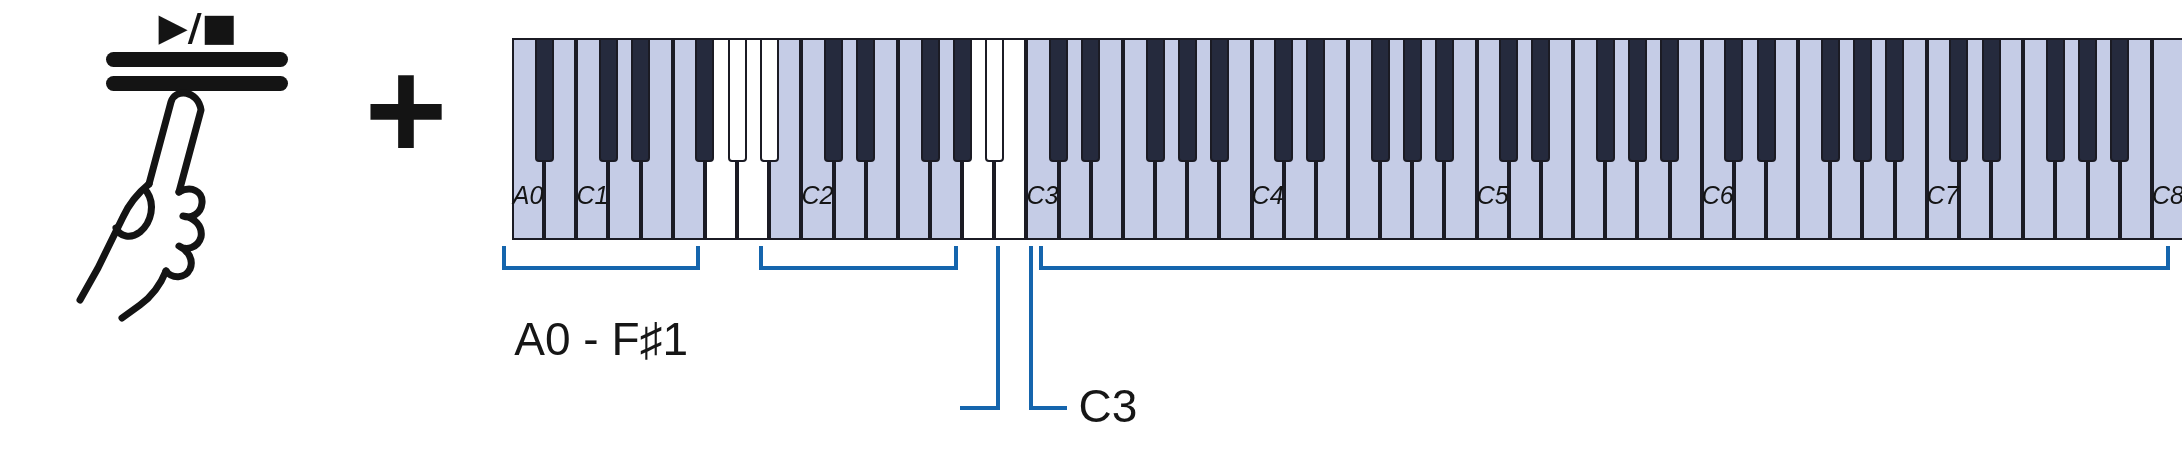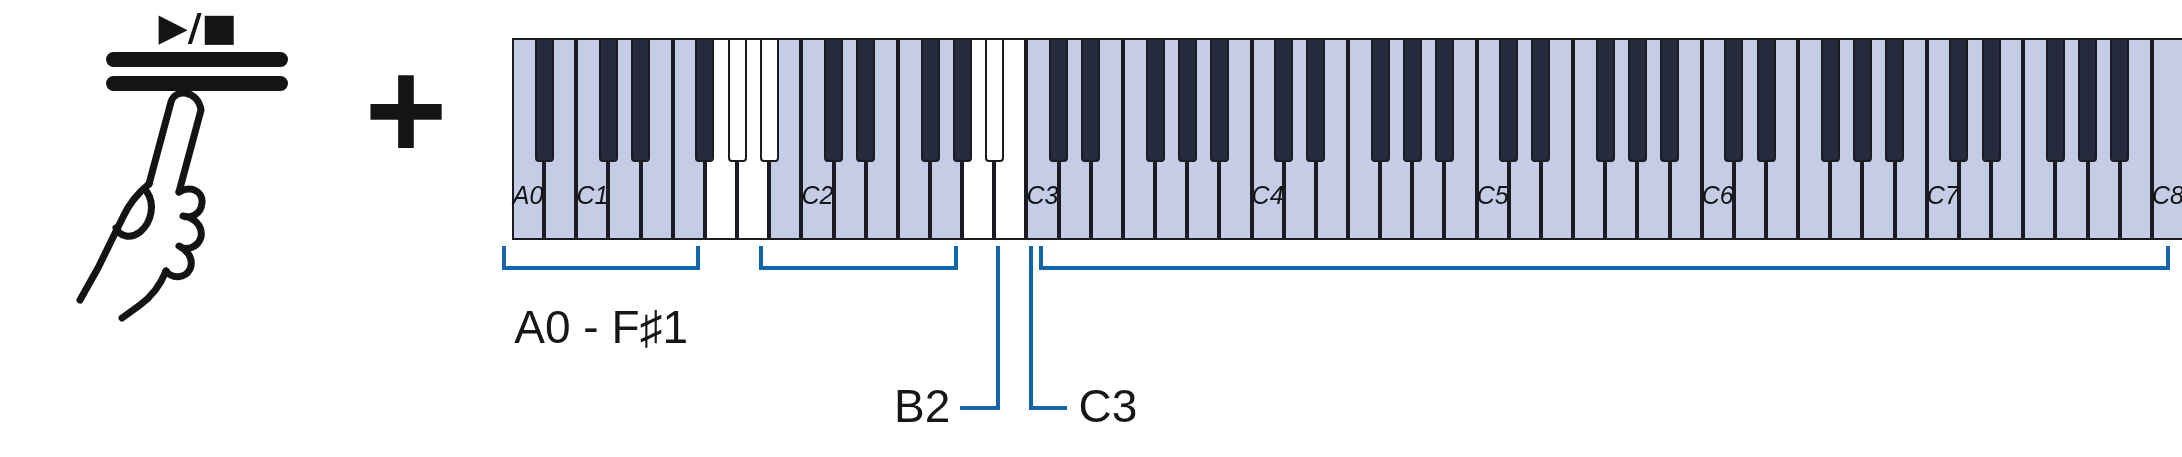--- a/index.html
+++ b/index.html
@@ -29,21 +29,21 @@
   .bkey.on{background:var(--bk-on);}
   .bkey.off{background:var(--bk-off);}
   .klabel{position:absolute;bottom:30px;z-index:3;font-size:25px;color:#141414;
           text-align:center;white-space:nowrap;pointer-events:none;}
 
   
   #kb-annotations{position:absolute;inset:0;z-index:4;}
   .bracket{position:absolute;top:208px;height:24px;box-sizing:border-box;
            border-left:4px solid var(--acc);border-right:4px solid var(--acc);
            border-bottom:4px solid var(--acc);}
-  .range-label{position:absolute;top:262px;font-size:46px;color:#161616;
+  .range-label{position:absolute;top:274px;font-size:46px;color:#161616;
                text-align:center;white-space:nowrap;}
   .callout-line{position:absolute;top:208px;width:4px;height:164px;background:var(--acc);}
   .callout-conn{position:absolute;top:368px;height:4px;width:36px;background:var(--acc);}
   .callout-label{position:absolute;top:342px;width:220px;font-size:46px;line-height:52px;
                  color:#161616;white-space:nowrap;}
   .callout-label.left{text-align:right;}
   .callout-label.right{text-align:left;}
 </style>
 </head>
 <body>
@@ -165,20 +165,19 @@
         <div class="klabel" style="left: 1404.77px; width: 52.15px;">C7</div>
         <div class="klabel" style="left: 1629.85px; width: 52.15px;">C8</div>
       </div>
     <div id="kb-annotations">
         <div class="bracket" style="left: 2px; width: 198.42px;"></div>
         <div class="range-label" style="left: 2px; width: 198.42px;">A0 - F♯1</div>
         <div class="bracket" style="left: 259.23px; width: 198.42px;"></div>
         <div class="bracket" style="left: 539.12px; width: 1130.88px;"></div>
         <div class="callout-line" style="left: 496.38px;"></div>
         <div class="callout-conn" style="left: 460.38px;"></div>
-        <div class="callout-label left" style="left: 230.38px;">B2</div>
         <div class="callout-line" style="left: 528.54px;"></div>
         <div class="callout-conn" style="left: 530.54px;"></div>
         <div class="callout-label right" style="left: 578.54px;">C3</div>
       </div>
   </div>
 
 </div>
 
 </body></html>

